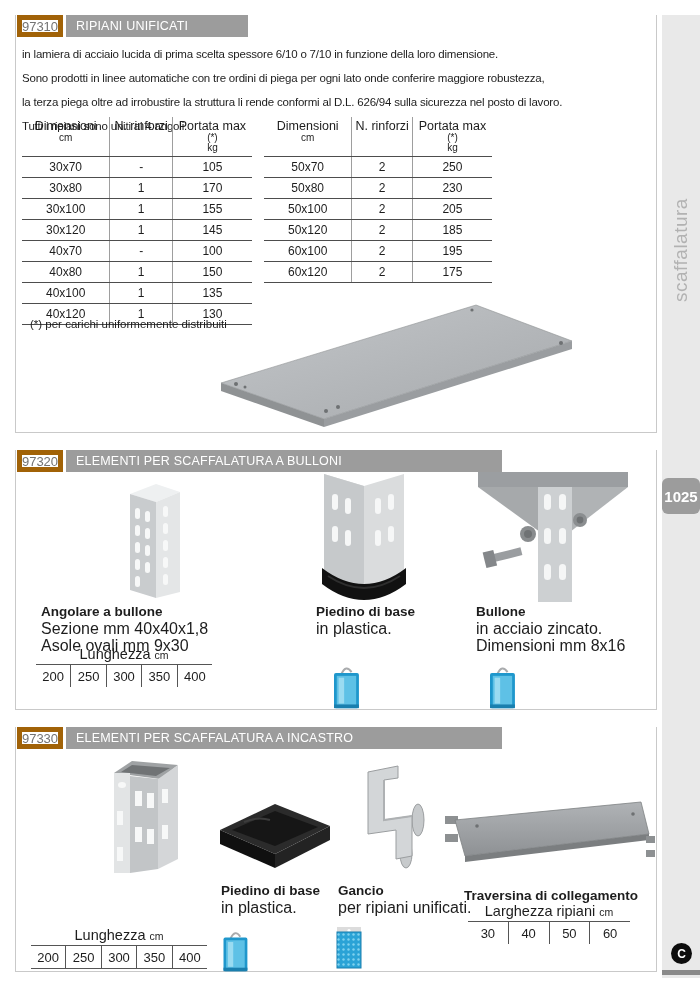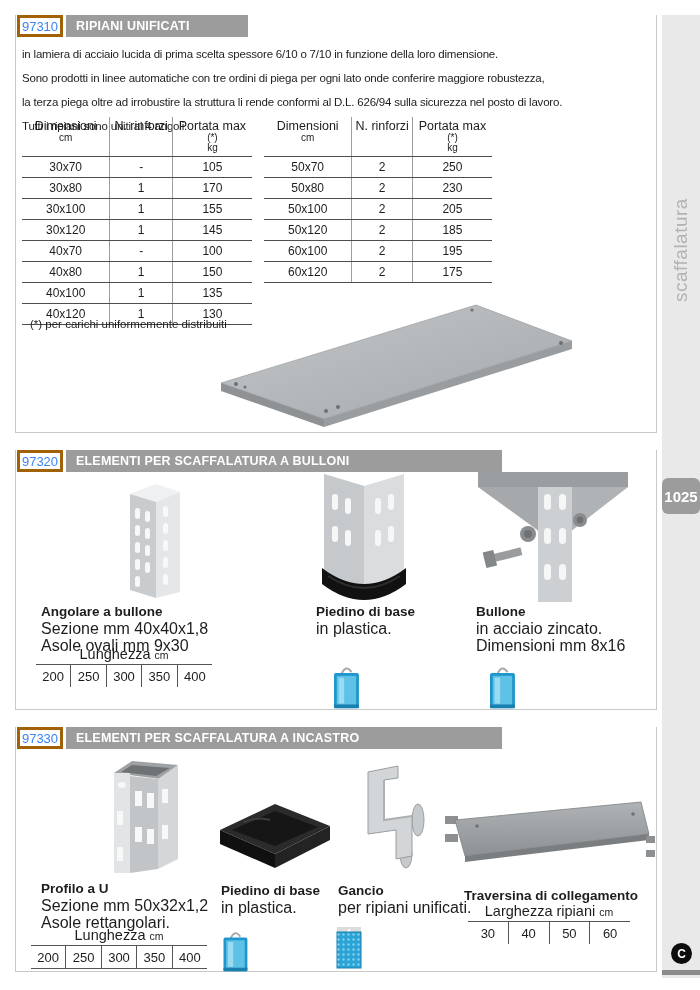--- a/index.html
+++ b/index.html
@@ -8,23 +8,23 @@
     font-family:"Liberation Sans", sans-serif; color:#1d1d1d; overflow:hidden;
   }
   
   .section { position:absolute; left:15px; width:642px; background:#fff;
     border:1px solid #c9c9c9; border-top:none; box-sizing:border-box; }
   #sec1 { top:15px;  height:418px; }
   #sec2 { top:450px; height:260px; }
   #sec3 { top:727px; height:245px; }
 
   .sec-header { position:absolute; top:0; left:1px; display:flex; height:22px; }
-  .code-badge { width:46px; border:3px solid #a16207; background:#fff; color:#3b82f6;
+  .code-badge { width:46px; border:5px solid #a16207; background:#fff; color:#737373;
     font-size:13px; display:flex; align-items:center; justify-content:center; box-sizing:border-box; }
-  .title-bar { margin-left:3px; background:#9c9c9c; color:#fff; font-weight:bold;
+  .title-bar { margin-left:3px; background:#9c9c9c; color:#fff; font-weight:normal;
     font-size:12.5px; letter-spacing:.2px; display:flex; align-items:center;
     padding:0 10px; box-sizing:border-box; }
   #sec1 .title-bar { width:182px; }
   #sec2 .title-bar, #sec3 .title-bar { width:436px; }
 
   
   .desc { position:absolute; top:27px; left:6px; width:632px; font-size:11.5px;
     letter-spacing:-0.2px; line-height:24px; white-space:pre-line; }
   table.dim { border-collapse:collapse; font-size:12px; position:absolute; top:102px; }
   #tbl-left  { left:6px;   width:230px; }
@@ -322,25 +322,20 @@
         <rect x="31" y="36" width="7" height="15"></rect>
           <rect x="43" y="38" width="7" height="15"></rect>
         <rect x="31" y="72" width="7" height="15"></rect>
           <rect x="43" y="74" width="7" height="15"></rect>
         <rect x="13" y="56" width="6" height="14"></rect>
           <rect x="13" y="92" width="6" height="14"></rect>
         <rect x="58" y="34" width="6" height="14"></rect>
           <rect x="58" y="70" width="6" height="14"></rect>
       </g>
     </svg>
-    <div class="ptext" style="left:25px; top:153px;">
-      <div class="pname">Profilo a U</div>
-      <div class="pline">Sezione mm 50x32x1,2</div>
-      <div class="pline">Asole rettangolari.</div>
-    </div>
     <div class="mini with-bottom" style="left:15px; top:200px; width:176px;">
       <div class="mini-head">
         <span>Lunghezza</span>
         <span class="unit">cm</span>
       </div>
       <div class="mini-row">
           <div class="mini-cell">200</div>
           <div class="mini-cell">250</div>
           <div class="mini-cell">300</div>
           <div class="mini-cell">350</div>

